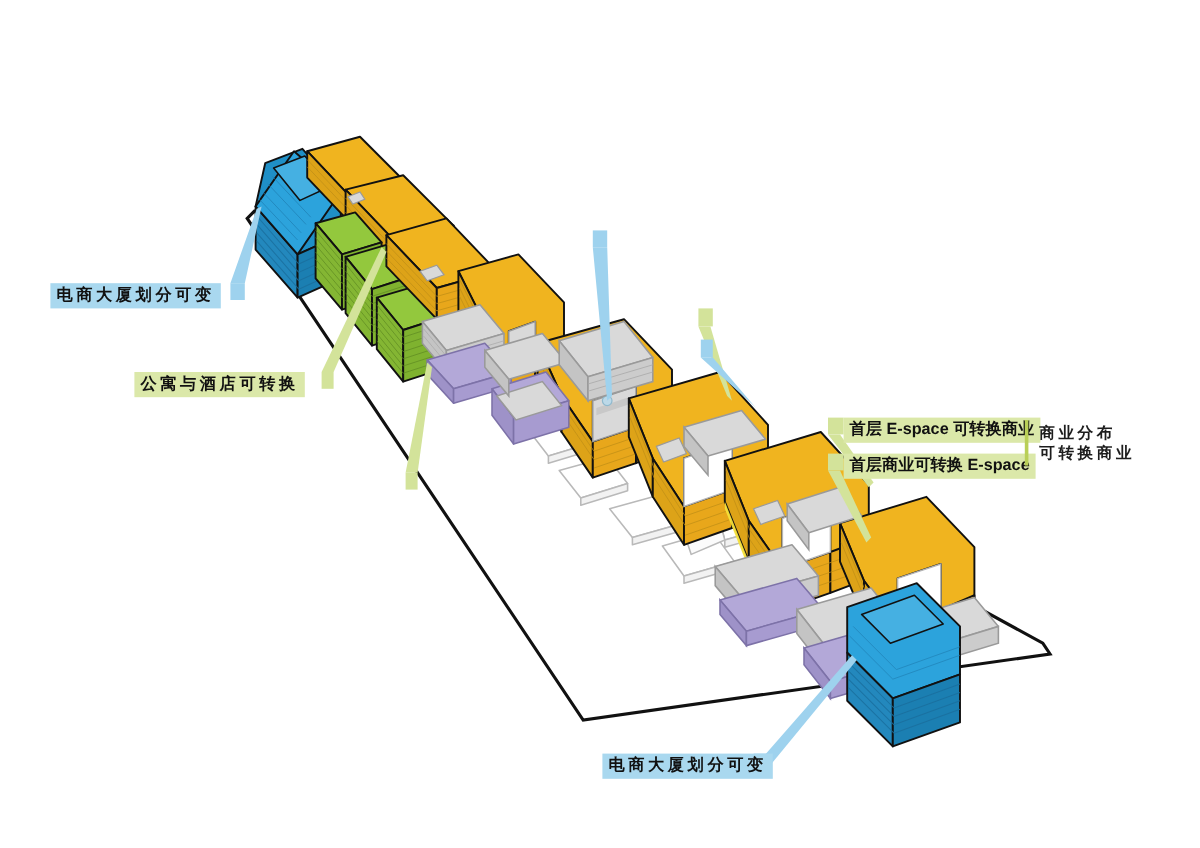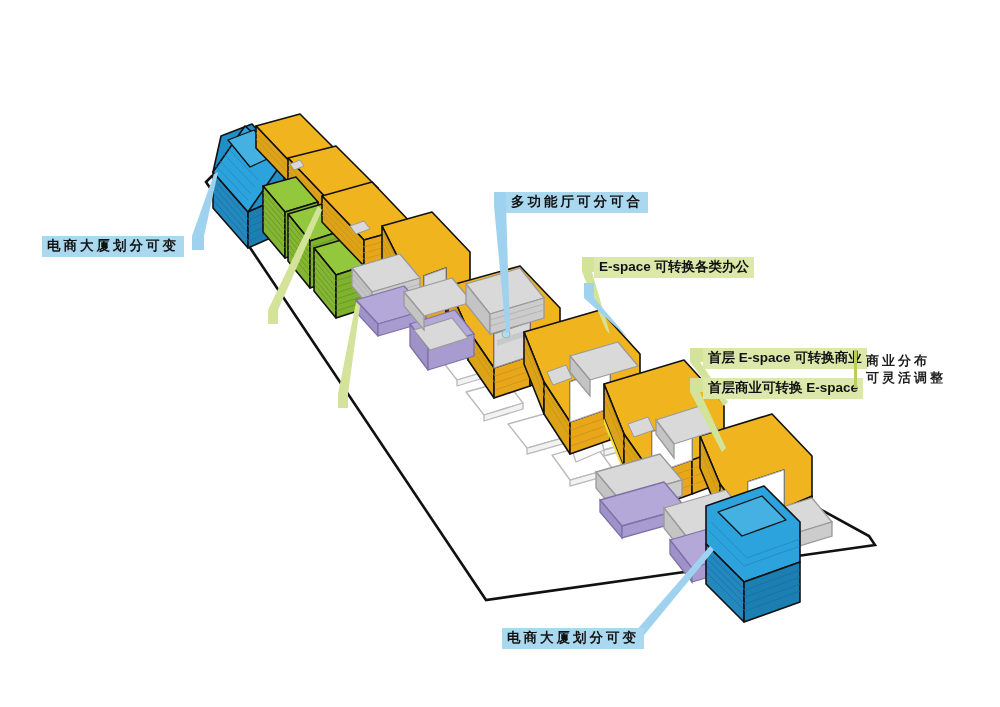--- a/index.html
+++ b/index.html
@@ -423,34 +423,33 @@
       <path d="M 722,452 L 726,448 L 700,392 L 690,392 Z" fill="#d3e39a"></path>
       <path d="M 690,378 L 703,378 L 703,392 L 690,392 Z" fill="#d3e39a"></path>
 
       <path d="M 710,546 L 714,550 L 640,640 L 628,640 Z" fill="#9ed2ee"></path>
       <path d="M 628,628 L 640,628 L 640,642 L 628,642 Z" fill="#9ed2ee"></path>
     </g>
   </svg>
 
   <div class="label cjk hl-blue" style="left:42px;top:236px;">电商大厦划分可变</div>
 
-
-
-  <div class="label cjk hl-blue" style="left:506px;top:192px;">多功能厅可分可合</div>
-
-  <div class="label mix hl-green" style="left:594px;top:257px;">E-space 可转换各类办公</div>
+  <div class="label cjk hl-green" style="left:112px;top:310px;">公寓与酒店可转换</div>
+
+
+
 
 
   <div class="label mix hl-green" style="left:703px;top:348px;">首层 E-space 可转换商业</div>
 
   <div class="label mix hl-green" style="left:703px;top:378px;">首层商业可转换 E-space</div>
 
   <div class="label cjk hl-blue" style="left:502px;top:628px;">电商大厦划分可变</div>
 
   <div class="bracket-group" style="left:848px;top:350px;">
     <span class="bracket-line"></span>
     <span class="bracket-text">
       <span class="label plain cjk" style="position:static;padding:0;">商业分布</span>
-      <span class="label plain cjk" style="position:static;padding:0;">可灵活调整</span>
+      <span class="label plain cjk" style="position:static;padding:0;">可转换商业</span>
     </span>
   </div>
 
 </div>
 
 </body></html>

